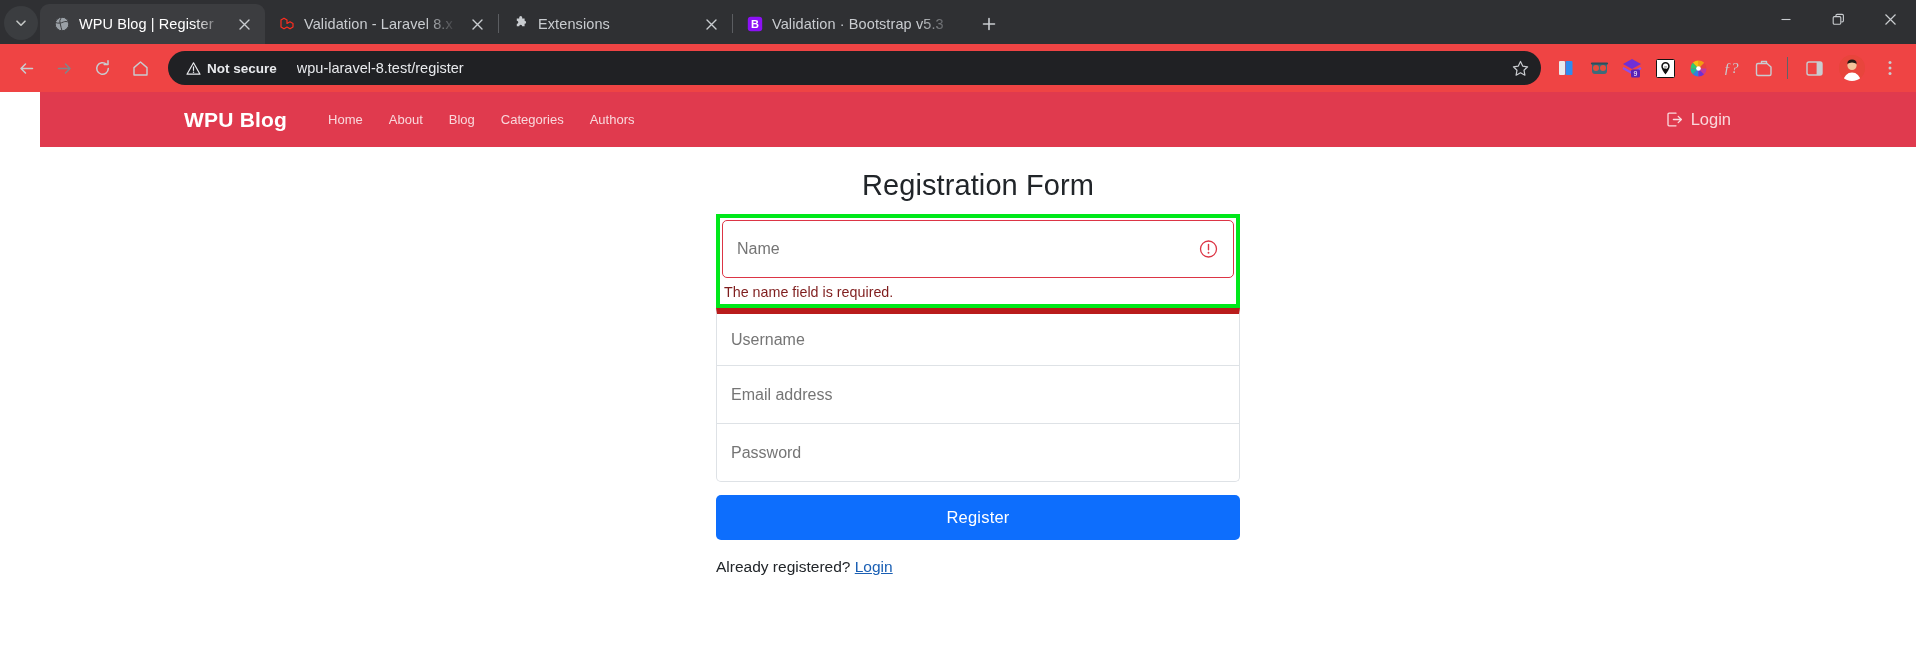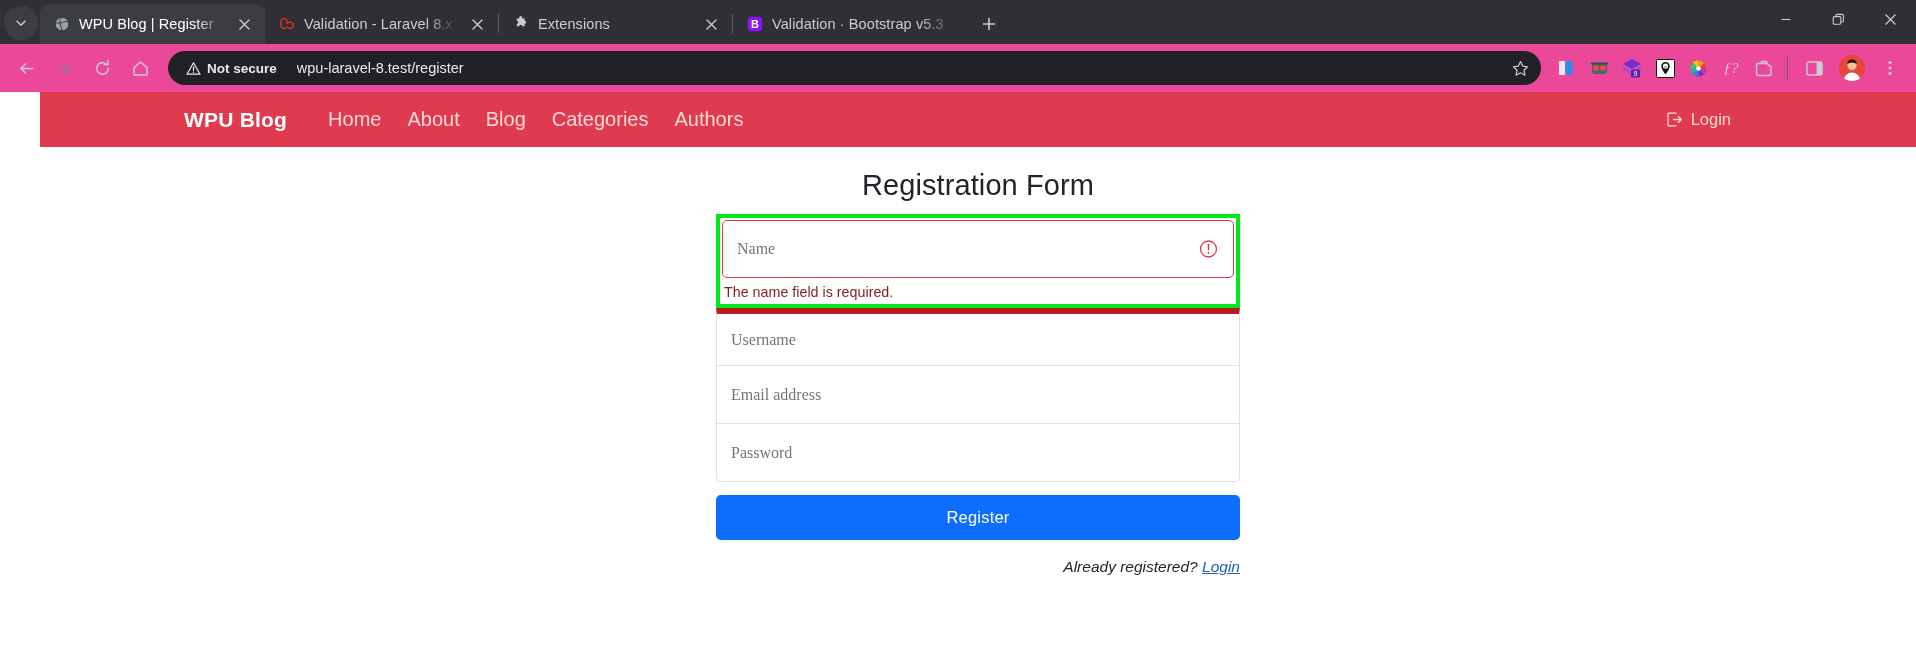--- a/index.html
+++ b/index.html
@@ -57,21 +57,21 @@
     display: flex; align-items: center; justify-content: center; cursor: pointer;
   }
   .tabstrip-spacer { flex: 1; }
   .win-controls { display: flex; align-items: flex-start; height: 44px; margin-left: auto; }
   .win-btn {
     width: 52px; height: 38px; display: flex; align-items: center; justify-content: center;
     cursor: pointer;
   }
 
   .toolbar {
-    height: 48px; background: #ec4899; display: flex; align-items: center;
+    height: 48px; background: #ef4444; display: flex; align-items: center;
     padding: 0 8px; gap: 2px; flex: none;
   }
   .tb-icon {
     width: 36px; height: 36px; border-radius: 18px;
     display: flex; align-items: center; justify-content: center; cursor: pointer;
     flex: none;
   }
   .omnibox {
     flex: 1; height: 34px; background: #202124; border-radius: 17px;
     display: flex; align-items: center; margin: 0 8px; padding: 0 6px 0 14px;
@@ -110,21 +110,21 @@
   }
   .nav-inner {
     width: 1560px; margin: 0 auto; display: flex; align-items: center; height: 100%;
   }
   .brand {
     font-size: 21px; font-weight: bold; color: #ffffff; margin-right: 28px;
     letter-spacing: 0.2px; cursor: pointer;
   }
   .nav-links { display: flex; align-items: center; gap: 0; }
   .nav-link {
-    font-size: 20px; color: rgba(255,255,255,0.80); padding: 8px 13px;
+    font-size: 13px; color: rgba(255,255,255,0.80); padding: 8px 13px;
     cursor: pointer; white-space: nowrap;
   }
   .nav-right { margin-left: auto; display: flex; align-items: center; }
   .nav-login {
     font-size: 16.5px; color: rgba(255,255,255,0.80); display: flex;
     align-items: center; gap: 8px; padding: 8px 13px; cursor: pointer;
   }
 
   .page-body { padding-top: 22px; }
   .form-wrap { width: 524px; margin: 0 auto; }
@@ -137,21 +137,21 @@
     border: 4px solid #00e81a; padding: 2px 2px 4px 2px;
     background: #ffffff;
   }
 
   .float-field {
     position: relative; height: 58px; background: #fff;
     border: 1px solid #dee2e6;
   }
   .float-field input {
     width: 100%; height: 100%; border: 0; outline: none; background: transparent;
-    font-size: 16px; font-family: Liberation Serif, serif; padding: 0 44px 0 14px;
+    font-size: 16px; font-family: Liberation Sans, sans-serif; padding: 0 44px 0 14px;
     color: #7f1d1d;
   }
   .float-field.invalid {
     border: 1px solid #dc3545; border-radius: 5px;
   }
   .invalid-icon {
     position: absolute; right: 15px; top: 50%; transform: translateY(-50%);
     width: 19px; height: 19px; pointer-events: none;
   }
   .invalid-msg {
@@ -162,21 +162,21 @@
   .stack .float-field { border-top: 0; }
   .stack .float-field:first-child { border-top: 6px solid #b91c1c; }
   .stack .float-field:last-child { border-radius: 0 0 5px 5px; }
 
   .btn-register {
     width: 100%; height: 45px; background: #0d6efd; border: 0; border-radius: 5px;
     color: #fff; font-size: 16.5px; font-family: "Liberation Sans", sans-serif;
     margin-top: 13px; cursor: pointer; letter-spacing: 0.2px;
   }
   .already {
-    text-align: right; font-size: 15.5px; color: #212529; margin-top: 18px; font-style: italic;
+    text-align: left; font-size: 15.5px; color: #212529; margin-top: 18px;
   }
   .already a { color: #1a5fb4; text-decoration: underline; cursor: pointer; }
 </style>
 </head>
 <body>
 
 <div class="browser">
 
   <div class="tabstrip">
 

